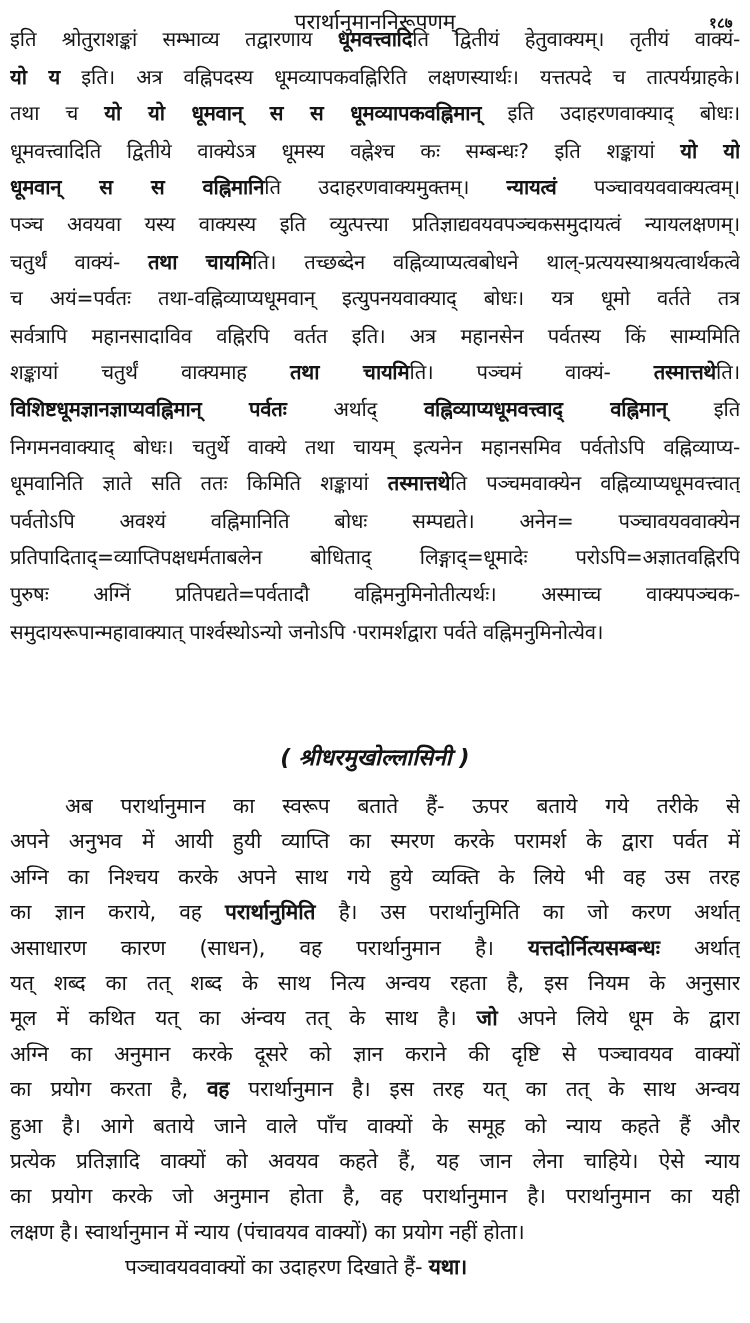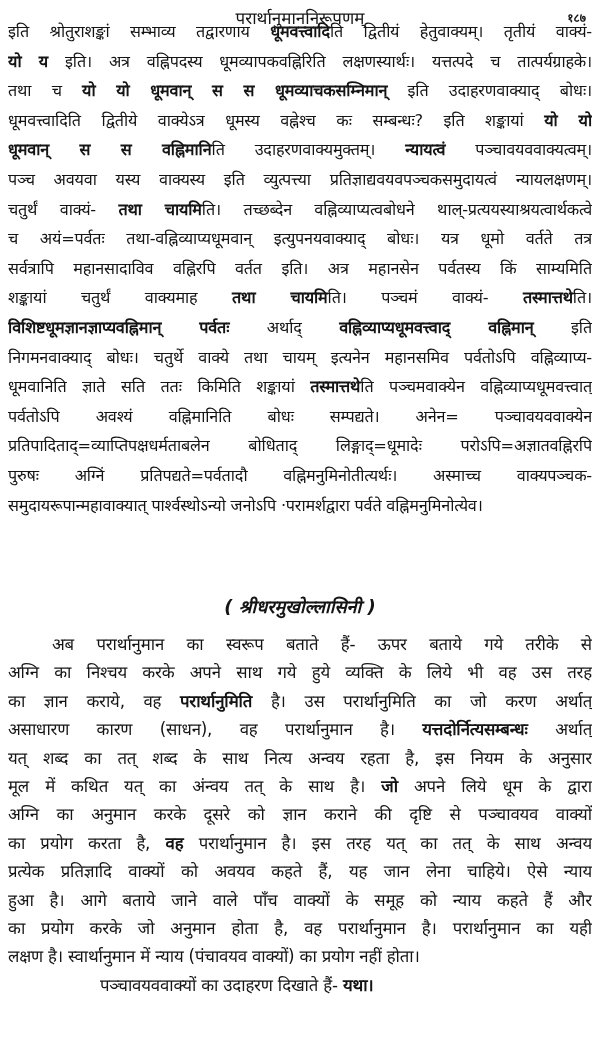--- a/index.html
+++ b/index.html
@@ -44,48 +44,49 @@
 <div class="page">
 
   <div class="running-head">
     <div class="running-title">परार्थानुमाननिरूपणम्</div>
     <div class="page-number">१८७</div>
   </div>
 
   <div class="block sanskrit" id="sanskrit-block">
       <div class="line"><span>इति श्रोतुराशङ्कां सम्भाव्य तद्वारणाय </span><span class="bold">धूमवत्त्वादि</span><span>ति द्वितीयं हेतुवाक्यम्। तृतीयं वाक्यं-</span></div>
       <div class="line"><span class="bold">यो य</span><span> इति। अत्र वह्निपदस्य धूमव्यापकवह्निरिति लक्षणस्यार्थः। यत्तत्पदे च तात्पर्यग्राहके।</span></div>
-      <div class="line"><span>तथा च </span><span class="bold">यो यो धूमवान् स स धूमव्याचकसम्निमान्</span><span> इति उदाहरणवाक्याद् बोधः।</span></div>
+      <div class="line"><span>तथा च </span><span class="bold">यो यो धूमवान् स स धूमव्यापकवह्निमान्</span><span> इति उदाहरणवाक्याद् बोधः।</span></div>
       <div class="line"><span>धूमवत्त्वादिति द्वितीये वाक्येऽत्र धूमस्य वह्नेश्च कः सम्बन्धः? इति शङ्कायां </span><span class="bold">यो यो</span></div>
       <div class="line"><span class="bold">धूमवान् स स वह्निमानि</span><span>ति उदाहरणवाक्यमुक्तम्। </span><span class="bold">न्यायत्वं</span><span> पञ्चावयववाक्यत्वम्।</span></div>
       <div class="line"><span>पञ्च अवयवा यस्य वाक्यस्य इति व्युत्पत्त्या प्रतिज्ञाद्यवयवपञ्चकसमुदायत्वं न्यायलक्षणम्।</span></div>
       <div class="line"><span>चतुर्थं वाक्यं- </span><span class="bold">तथा चायमि</span><span>ति। तच्छब्देन वह्निव्याप्यत्वबोधने थाल्-प्रत्ययस्याश्रयत्वार्थकत्वे</span></div>
       <div class="line"><span>च अयं=पर्वतः तथा-वह्निव्याप्यधूमवान् इत्युपनयवाक्याद् बोधः। यत्र धूमो वर्तते तत्र</span></div>
       <div class="line"><span>सर्वत्रापि महानसादाविव वह्निरपि वर्तत इति। अत्र महानसेन पर्वतस्य किं साम्यमिति</span></div>
       <div class="line"><span>शङ्कायां चतुर्थं वाक्यमाह </span><span class="bold">तथा चायमि</span><span>ति। पञ्चमं वाक्यं- </span><span class="bold">तस्मात्तथे</span><span>ति।</span></div>
       <div class="line"><span class="bold">विशिष्टधूमज्ञानज्ञाप्यवह्निमान् पर्वतः</span><span> अर्थाद् </span><span class="bold">वह्निव्याप्यधूमवत्त्वाद् वह्निमान्</span><span> इति</span></div>
       <div class="line"><span>निगमनवाक्याद् बोधः। चतुर्थे वाक्ये तथा चायम् इत्यनेन महानसमिव पर्वतोऽपि वह्निव्याप्य-</span></div>
       <div class="line"><span>धूमवानिति ज्ञाते सति ततः किमिति शङ्कायां </span><span class="bold">तस्मात्तथे</span><span>ति पञ्चमवाक्येन वह्निव्याप्यधूमवत्त्वात्</span></div>
       <div class="line"><span>पर्वतोऽपि अवश्यं वह्निमानिति बोधः सम्पद्यते। अनेन= पञ्चावयववाक्येन</span></div>
       <div class="line"><span>प्रतिपादिताद्=व्याप्तिपक्षधर्मताबलेन बोधिताद् लिङ्गाद्=धूमादेः परोऽपि=अज्ञातवह्निरपि</span></div>
       <div class="line"><span>पुरुषः अग्निं प्रतिपद्यते=पर्वतादौ वह्निमनुमिनोतीत्यर्थः। अस्माच्च वाक्यपञ्चक-</span></div>
       <div class="line last"><span>समुदायरूपान्महावाक्यात् पार्श्वस्थोऽन्यो जनोऽपि ·परामर्शद्वारा पर्वते वह्निमनुमिनोत्येव।</span></div>
     </div>
 
   <div class="section-heading">( श्रीधरमुखोल्लासिनी )</div>
 
   <div class="block hindi" id="hindi-block">
       <div class="line indent"><span>अब परार्थानुमान का स्वरूप बताते हैं- ऊपर बताये गये तरीके से</span></div>
+      <div class="line"><span>अपने अनुभव में आयी हुयी व्याप्ति का स्मरण करके परामर्श के द्वारा पर्वत में</span></div>
       <div class="line"><span>अग्नि का निश्चय करके अपने साथ गये हुये व्यक्ति के लिये भी वह उस तरह</span></div>
       <div class="line"><span>का ज्ञान कराये, वह </span><span class="bold">परार्थानुमिति</span><span> है। उस परार्थानुमिति का जो करण अर्थात्</span></div>
       <div class="line"><span>असाधारण कारण (साधन), वह परार्थानुमान है। </span><span class="bold">यत्तदोर्नित्यसम्बन्धः</span><span> अर्थात्</span></div>
       <div class="line"><span>यत् शब्द का तत् शब्द के साथ नित्य अन्वय रहता है, इस नियम के अनुसार</span></div>
       <div class="line"><span>मूल में कथित यत् का अंन्वय तत् के साथ है। </span><span class="bold">जो</span><span> अपने लिये धूम के द्वारा</span></div>
       <div class="line"><span>अग्नि का अनुमान करके दूसरे को ज्ञान कराने की दृष्टि से पञ्चावयव वाक्यों</span></div>
       <div class="line"><span>का प्रयोग करता है, </span><span class="bold">वह</span><span> परार्थानुमान है। इस तरह यत् का तत् के साथ अन्वय</span></div>
+      <div class="line"><span>हुआ है। आगे बताये जाने वाले पाँच वाक्यों के समूह को न्याय कहते हैं और</span></div>
       <div class="line"><span>प्रत्येक प्रतिज्ञादि वाक्यों को अवयव कहते हैं, यह जान लेना चाहिये। ऐसे न्याय</span></div>
-      <div class="line"><span>हुआ है। आगे बताये जाने वाले पाँच वाक्यों के समूह को न्याय कहते हैं और</span></div>
       <div class="line"><span>का प्रयोग करके जो अनुमान होता है, वह परार्थानुमान है। परार्थानुमान का यही</span></div>
       <div class="line last"><span>लक्षण है। स्वार्थानुमान में न्याय (पंचावयव वाक्यों) का प्रयोग नहीं होता।</span></div>
       <div class="line center-ish"><span>पञ्चावयववाक्यों का उदाहरण दिखाते हैं- </span><span class="bold">यथा।</span></div>
     </div>
 
 </div>
 
 </body></html>

